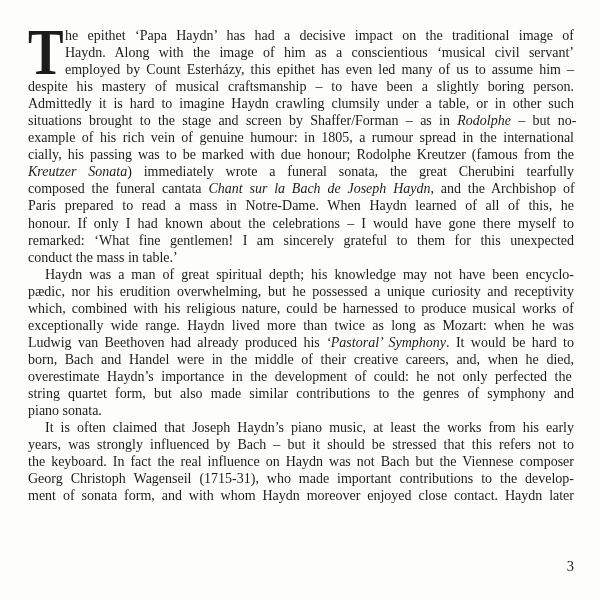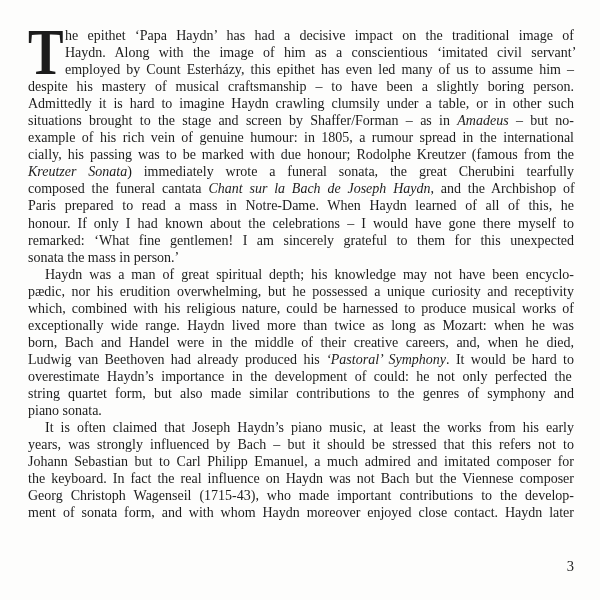--- a/index.html
+++ b/index.html
@@ -47,48 +47,47 @@
   }
 </style>
 </head>
 <body>
 
 <div class="page" style="background: rgb(253, 253, 252); color: rgb(28, 28, 28);">
   <div class="dropcap">T</div>
   <div class="text-block">
       <div class="paragraph">
         <div class="line dc-wrap"><span class="ltext" style="word-spacing: 5.83053px;">he epithet ‘Papa Haydn’ has had a decisive impact on the traditional image of</span></div>
-        <div class="line dc-wrap"><span class="ltext" style="word-spacing: 5.83594px;">Haydn. Along with the image of him as a conscientious ‘imitated civil servant’</span></div>
+        <div class="line dc-wrap"><span class="ltext" style="word-spacing: 5.83594px;">Haydn. Along with the image of him as a conscientious ‘musical civil servant’</span></div>
         <div class="line dc-wrap"><span class="ltext" style="word-spacing: 2.57708px;">employed by Count Esterházy, this epithet has even led many of us to assume him –</span></div>
         <div class="line"><span class="ltext" style="word-spacing: 5.39303px;">despite his mastery of musical craftsmanship – to have been a slightly boring person.</span></div>
         <div class="line"><span class="ltext" style="word-spacing: 3.42917px;">Admittedly it is hard to imagine Haydn crawling clumsily under a table, or in other such</span></div>
-        <div class="line"><span class="ltext" style="word-spacing: 3.78125px;">situations brought to the stage and screen by Shaffer/Forman – as in <i>Amadeus</i> – but no-</span></div>
+        <div class="line"><span class="ltext" style="word-spacing: 3.78125px;">situations brought to the stage and screen by Shaffer/Forman – as in <i>Rodolphe</i> – but no-</span></div>
         <div class="line"><span class="ltext" style="word-spacing: 2.9125px;">example of his rich vein of genuine humour: in 1805, a rumour spread in the international</span></div>
         <div class="line"><span class="ltext" style="word-spacing: 2.48996px;">cially, his passing was to be marked with due honour; Rodolphe Kreutzer (famous from the</span></div>
         <div class="line"><span class="ltext" style="word-spacing: 8.34844px;"><i>Kreutzer Sonata</i>) immediately wrote a funeral sonata, the great Cherubini tearfully</span></div>
         <div class="line"><span class="ltext" style="word-spacing: 3.3125px;">composed the funeral cantata <i>Chant sur la Bach de Joseph Haydn</i>, and the Archbishop of</span></div>
         <div class="line"><span class="ltext" style="word-spacing: 5.13542px;">Paris prepared to read a mass in Notre-Dame. When Haydn learned of all of this, he</span></div>
         <div class="line"><span class="ltext" style="word-spacing: 3.58008px;">honour. If only I had known about the celebrations – I would have gone there myself to</span></div>
         <div class="line"><span class="ltext" style="word-spacing: 6.04297px;">remarked: ‘What fine gentlemen! I am sincerely grateful to them for this unexpected</span></div>
-        <div class="line para-last"><span class="ltext">sonata the mass in person.’</span></div>
+        <div class="line para-last"><span class="ltext">conduct the mass in table.’</span></div>
       </div>
       <div class="paragraph">
         <div class="line"><span class="ltext first-indent" style="word-spacing: 3.51786px;">Haydn was a man of great spiritual depth; his knowledge may not have been encyclo-</span></div>
         <div class="line"><span class="ltext" style="word-spacing: 3.11849px;">pædic, nor his erudition overwhelming, but he possessed a unique curiosity and receptivity</span></div>
         <div class="line"><span class="ltext" style="word-spacing: 2.61178px;">which, combined with his religious nature, could be harnessed to produce musical works of</span></div>
         <div class="line"><span class="ltext" style="word-spacing: 3.81585px; text-align: center;">exceptionally wide range. Haydn lived more than twice as long as Mozart: when he was</span></div>
+        <div class="line"><span class="ltext" style="word-spacing: 2.87981px;">Ludwig van Beethoven had already produced his <i>‘Pastoral’ Symphony</i>. It would be hard to</span></div>
         <div class="line"><span class="ltext" style="word-spacing: 4.08333px;">born, Bach and Handel were in the middle of their creative careers, and, when he died,</span></div>
-        <div class="line"><span class="ltext" style="word-spacing: 2.87981px;">Ludwig van Beethoven had already produced his <i>‘Pastoral’ Symphony</i>. It would be hard to</span></div>
         <div class="line"><span class="ltext" style="word-spacing: 4.03125px;">overestimate Haydn’s importance in the development of could: he not only perfected the</span></div>
         <div class="line"><span class="ltext" style="word-spacing: 4.67308px;">string quartet form, but also made similar contributions to the genres of symphony and</span></div>
         <div class="line para-last"><span class="ltext">piano sonata.</span></div>
       </div>
       <div class="paragraph">
         <div class="line"><span class="ltext first-indent" style="word-spacing: 3.54062px;">It is often claimed that Joseph Haydn’s piano music, at least the works from his early</span></div>
         <div class="line"><span class="ltext" style="word-spacing: 3.62695px;">years, was strongly influenced by Bach – but it should be stressed that this refers not to</span></div>
-        <div class="line"><span class="ltext" style="word-spacing: 3.11899px;">Johann Sebastian but to Carl Philipp Emanuel, a much admired and imitated composer for</span></div>
         <div class="line"><span class="ltext" style="word-spacing: 2.52188px;">the keyboard. In fact the real influence on Haydn was not Bach but the Viennese composer</span></div>
-        <div class="line"><span class="ltext" style="word-spacing: 4.4125px;">Georg Christoph Wagenseil (1715-43), who made important contributions to the develop-</span></div>
+        <div class="line"><span class="ltext" style="word-spacing: 4.4125px;">Georg Christoph Wagenseil (1715-31), who made important contributions to the develop-</span></div>
         <div class="line"><span class="ltext" style="word-spacing: 3.39183px;">ment of sonata form, and with whom Haydn moreover enjoyed close contact. Haydn later</span></div>
       </div>
     </div>
   <div class="page-number">3</div>
 </div>
 
 </body></html>

